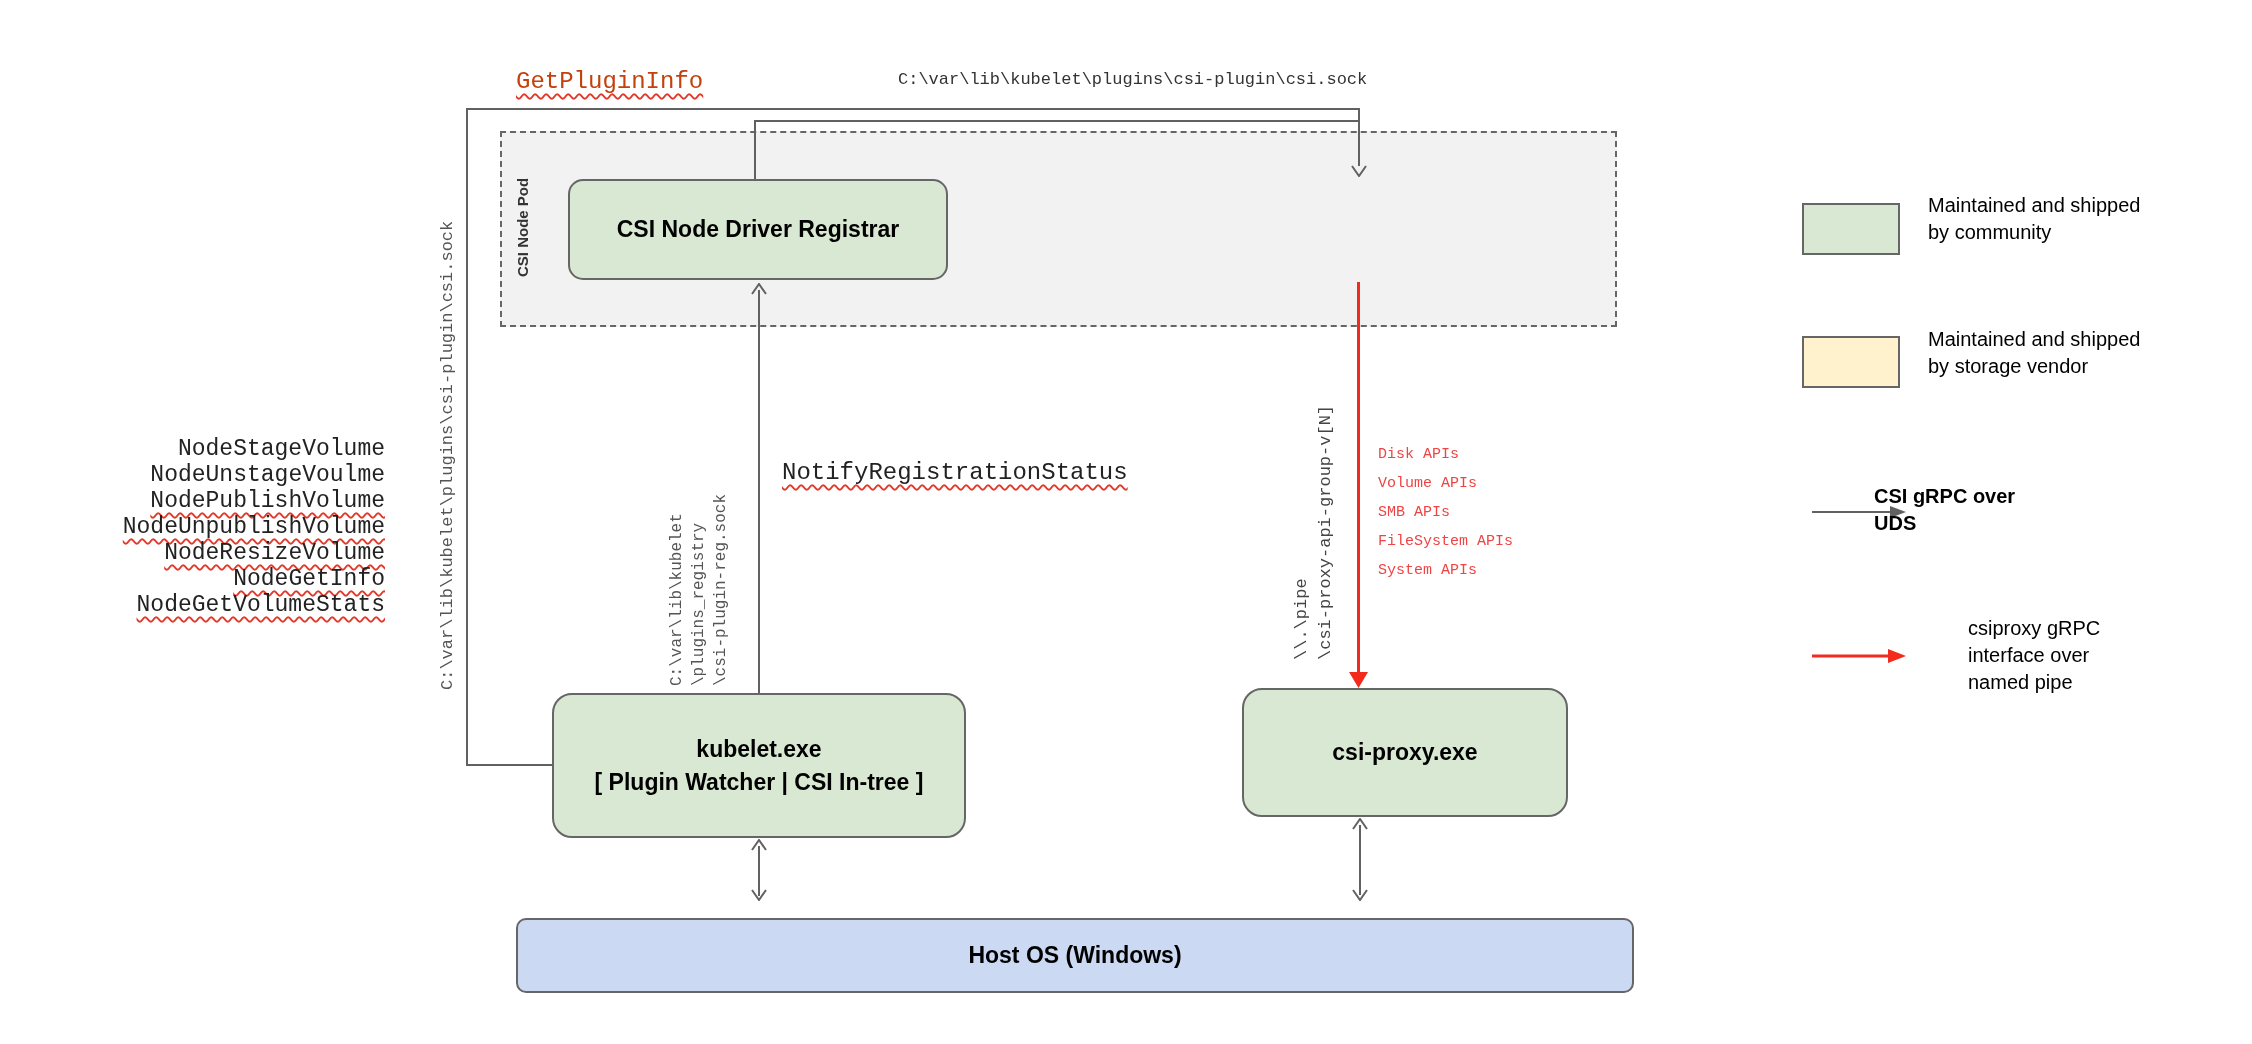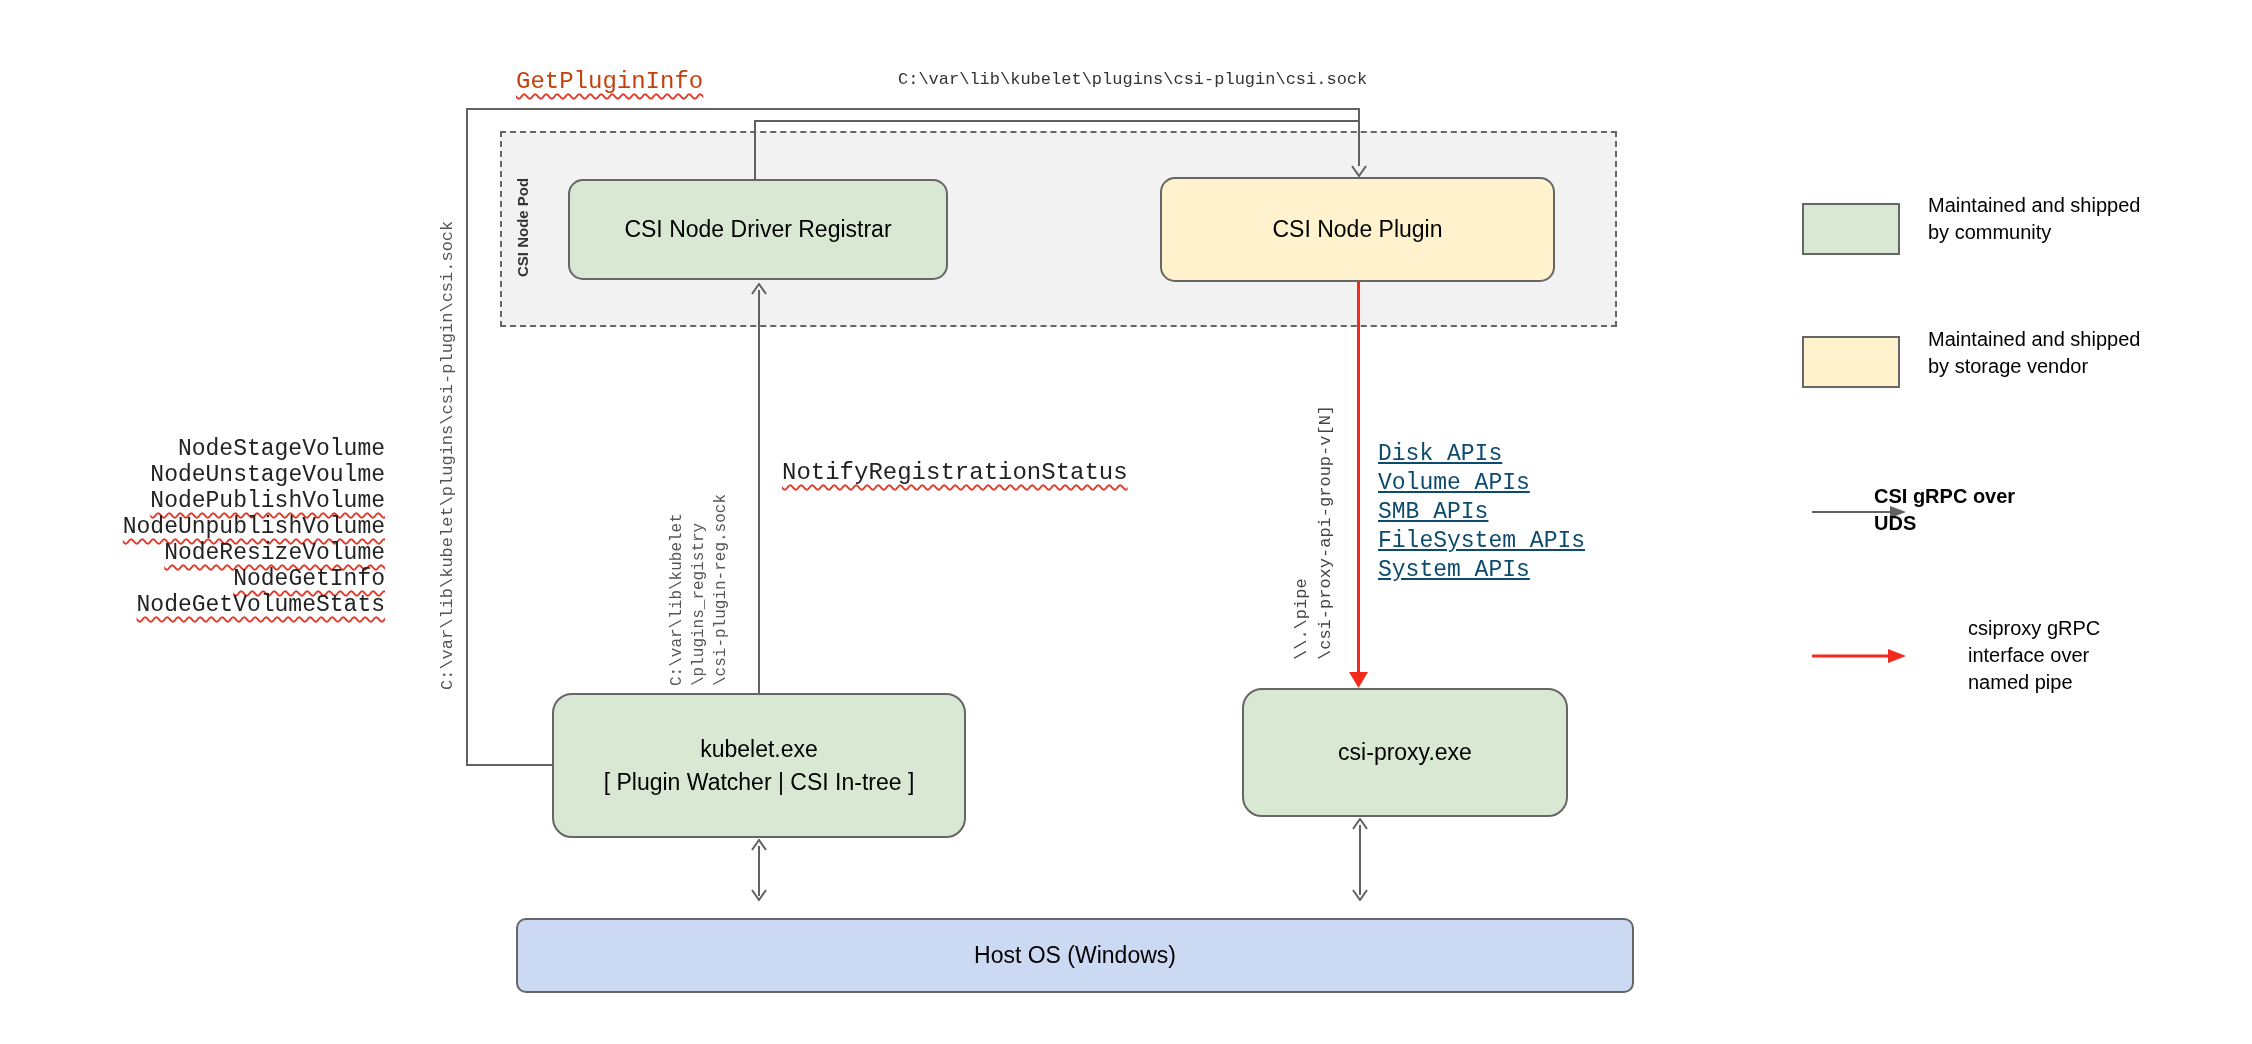--- a/index.html
+++ b/index.html
@@ -1,21 +1,21 @@
 <!DOCTYPE html>
 <html><head>
 <meta charset="utf-8">
 <style>
   html,body{margin:0;padding:0;background:#ffffff;}
   #canvas{position:relative;width:2252px;height:1044px;background:#ffffff;overflow:hidden;
           font-family:"Liberation Sans",sans-serif;}
   .abs{position:absolute;}
   .box{position:absolute;border:2px solid #666;display:flex;flex-direction:column;
        align-items:center;justify-content:center;text-align:center;color:#000;
-       font-family:"Liberation Sans",sans-serif;font-size:23px;box-sizing:border-box;}
+       font-family:"Liberation Sans",sans-serif;font-size:23px;box-sizing:border-box;font-weight:bold;}
   .hline{position:absolute;height:2px;background:#616161;}
   .vline{position:absolute;width:2px;background:#616161;}
   .mono{font-family:"Liberation Mono",monospace;}
   .squiggle{text-decoration-line:underline;text-decoration-style:wavy;
             text-decoration-color:#e03a2b;text-decoration-thickness:2px;text-underline-offset:5px;}
   .rot{position:absolute;transform:rotate(-90deg);transform-origin:0 0;white-space:nowrap;}
   .swatch{position:absolute;width:98px;height:52px;border:2px solid #666;box-sizing:border-box;}
   .legend-text{position:absolute;font-size:20px;line-height:27px;color:#000;}
   .chev{position:absolute;}
 </style>
@@ -62,23 +62,20 @@
     <path d="M2 11 L9 1 L16 11" fill="none" stroke="#616161" stroke-width="2"></path>
     </svg>
   <svg class="chev" style="left:1351px;top:889px;" width="18" height="12">
     <path d="M2 1 L9 11 L16 1" fill="none" stroke="#616161" stroke-width="2"></path>
     </svg>
 
   <div class="box" style="left:568px;top:179px;width:380px;height:101px;background:#d9e8d2;border-radius:15px;">
     <div>CSI Node Driver Registrar</div>
   </div>
 
-  <div class="box" style="left:1160px;top:177px;width:395px;height:105px;background:#fff2cc;border-radius:15px;">
-    <div>CSI Node Plugin</div>
-  </div>
 
   <div class="box" style="left:552px;top:693px;width:414px;height:145px;background:#d9e8d2;border-radius:20px;line-height:33px;">
     <div>kubelet.exe</div>
     <div>[ Plugin Watcher | CSI In-tree ]</div>
   </div>
 
   <div class="box" style="left:1197px;top:688px;width:326px;height:129px;background:#d9e8d2;border-radius:20px;margin-left:45px;">
     <div>csi-proxy.exe</div>
   </div>
 
@@ -110,21 +107,21 @@
   <div class="abs mono" style="left:40px;top:436px;width:345px;text-align:right;font-size:23px;line-height:26px;color:#222;">
     <div>NodeStageVolume</div>
     <div>NodeUnstageVoulme</div>
     <div class="squiggle">NodePublishVolume</div>
     <div class="squiggle">NodeUnpublishVolume</div>
     <div class="squiggle">NodeResizeVolume</div>
     <div class="squiggle">NodeGetInfo</div>
     <div class="squiggle">NodeGetVolumeStats</div>
   </div>
 
-  <div class="abs mono" style="left:1378px;top:440px;font-size:23px;line-height:29px;color:#0c4a6e;text-decoration:underline;">
+  <div class="abs mono" style="left:1378px;top:440px;font-size:15px;line-height:29px;color:#ef4444;">
     <div>Disk APIs</div>
     <div>Volume APIs</div>
     <div>SMB APIs</div>
     <div>FileSystem APIs</div>
     <div>System APIs</div>
   </div>
 
   <div class="swatch" style="left:1802px;top:203px;background:#d9e8d2;"></div>
   <div class="legend-text" style="left:1928px;top:192px;">
     <div>Maintained and shipped</div>

